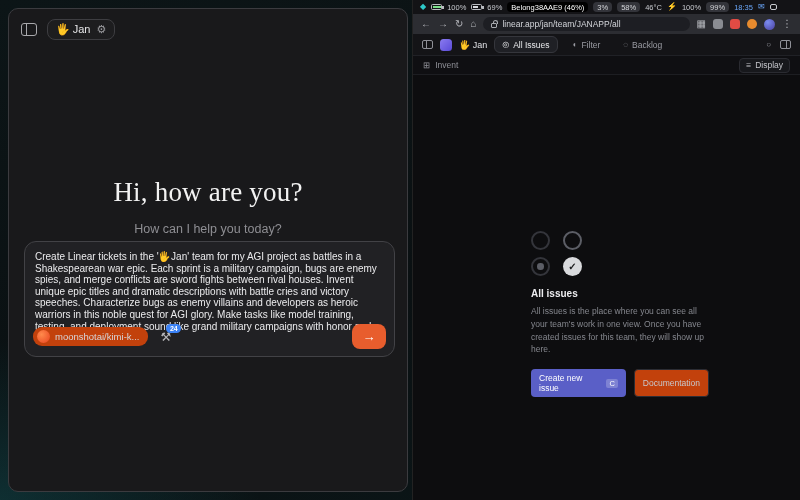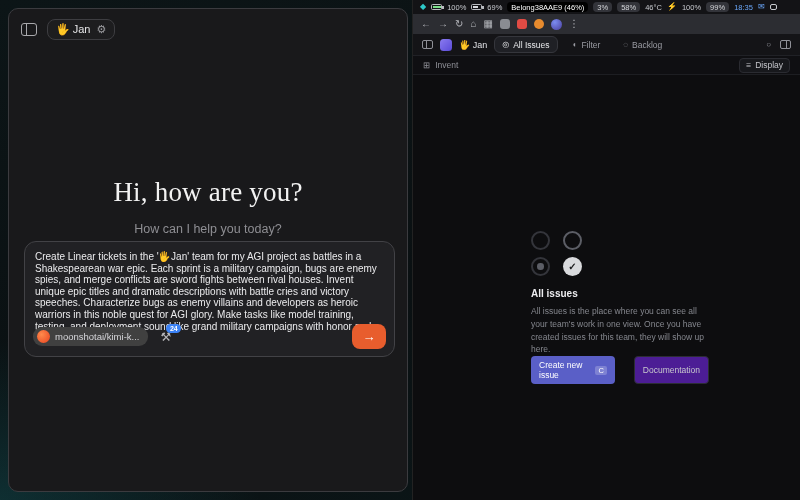--- a/index.html
+++ b/index.html
@@ -19,21 +19,21 @@
   .ws-pill{display:flex;align-items:center;gap:6px;border:1px solid #3d3d41;border-radius:8px;padding:3px 8px;
     color:#e4e4e6;font-size:11px;background:#1d1d1f}
   .ws-pill .gear{color:#9a9a9e;font-size:11px}
   .jan-center{position:absolute;top:168px;left:0;right:0;text-align:center}
   .greeting{font-family:"Liberation Serif",serif;font-weight:400;font-size:27px;color:#f2f2f2;letter-spacing:.2px}
   .subtitle{margin-top:14px;font-size:12.5px;color:#8e8e93}
   .prompt-card{position:absolute;left:15px;top:232px;width:371px;height:116px;background:#212124;
     border:1px solid #424246;border-radius:12px;padding:9px 10px}
   .prompt-text{font-size:10px;line-height:11.6px;color:#ebebed}
   .prompt-toolbar{position:absolute;left:8px;right:8px;bottom:7px;display:flex;align-items:center;gap:12px}
-  .model-pill{display:flex;align-items:center;gap:5px;background:#404040;border-radius:9px;padding:3px 9px 3px 4px}
+  .model-pill{display:flex;align-items:center;gap:5px;background:#c2410c;border-radius:9px;padding:3px 9px 3px 4px}
   .model-dot{width:13px;height:13px;border-radius:50%;background:radial-gradient(circle at 35% 35%,#ff8a4c,#e8431f)}
   .model-name{font-size:9.5px;color:#d6d6da}
   .tools-wrap{position:relative;color:#b7b7bb;font-size:12px;line-height:1}
   .tools-badge{position:absolute;top:-7px;right:-10px;background:#3b82f6;color:#fff;font-size:7px;font-weight:700;
     padding:1px 3.5px;border-radius:7px}
   .send-btn{margin-left:auto;width:34px;height:25px;border-radius:8px;background:#e85d2d;color:#fff;
     display:flex;align-items:center;justify-content:center;font-size:13px}
 
   
   .right-area{position:absolute;left:412px;top:0;width:388px;height:500px;background:#0e0e10;border-left:1px solid #222}
@@ -86,24 +86,24 @@
   .empty{position:absolute;left:118px;top:156px;width:178px}
   .illus{display:grid;grid-template-columns:22px 22px;gap:7px 10px;margin-bottom:12px}
   .circ{width:19px;height:19px;border-radius:50%}
   .c1{border:2px solid #34353b}
   .c2{border:2px solid #5c5e66}
   .c3{border:2px solid #34353b;position:relative}
   .c3::after{content:"";position:absolute;left:4.2px;top:4.2px;width:6.5px;height:6.5px;border-radius:50%;background:#5c5e66}
   .c4{background:#d9dadd;color:#1a1a1c;display:flex;align-items:center;justify-content:center;font-size:10px;font-weight:700}
   .es-title{font-size:10px;font-weight:700;color:#ececef;margin-bottom:6px}
   .es-desc{font-size:8.5px;line-height:1.5;color:#85878e}
-  .es-btns{display:flex;gap:19px;}
+  .es-btns{display:flex;gap:8px;margin-top:13px}
   .btn-primary{display:flex;align-items:center;gap:4px;background:#5a5fc7;color:#fff;font-size:8.5px;border-radius:4px;padding:4px 8px}
   .btn-key{background:rgba(255,255,255,.22);border-radius:2px;padding:0 3px;font-size:7.5px}
-  .btn-secondary{background:#4c1d95;border:1px solid #2c2d34;color:#c7c8cd;font-size:8.5px;border-radius:4px;padding:4px 8px;display:flex;align-items:center}
+  .btn-secondary{background:#c2410c;border:1px solid #2c2d34;color:#c7c8cd;font-size:8.5px;border-radius:4px;padding:4px 8px;display:flex;align-items:center}
 </style>
 </head>
 <body>
 
 <div class="desktop">
 
   <div class="jan-window">
     <div class="jan-header">
       <div class="icon-sidebar"></div>
       <div class="ws-pill">
@@ -157,20 +157,24 @@
       <span class="sb-time">18:35</span>
       <span class="sb-ic blue">✉</span>
       <span class="chatbox"></span>
     </div>
 
     <div class="browser-toolbar">
       <span class="nav-ic">←</span>
       <span class="nav-ic">→</span>
       <span class="nav-ic">↻</span>
       <span class="nav-ic">⌂</span>
+      <div class="addr">
+        <span class="lock"></span>
+        <span class="addr-text">linear.app/jan/team/JANAPP/all</span>
+      </div>
       <span class="nav-ic">▦</span>
       <span class="ext grey"></span>
       <span class="ext red"></span>
       <span class="ext orange"></span>
       <span class="avatar"></span>
       <span class="nav-ic">⋮</span>
     </div>
 
     <div class="linear-header">
       <span class="lh-sb"></span>

